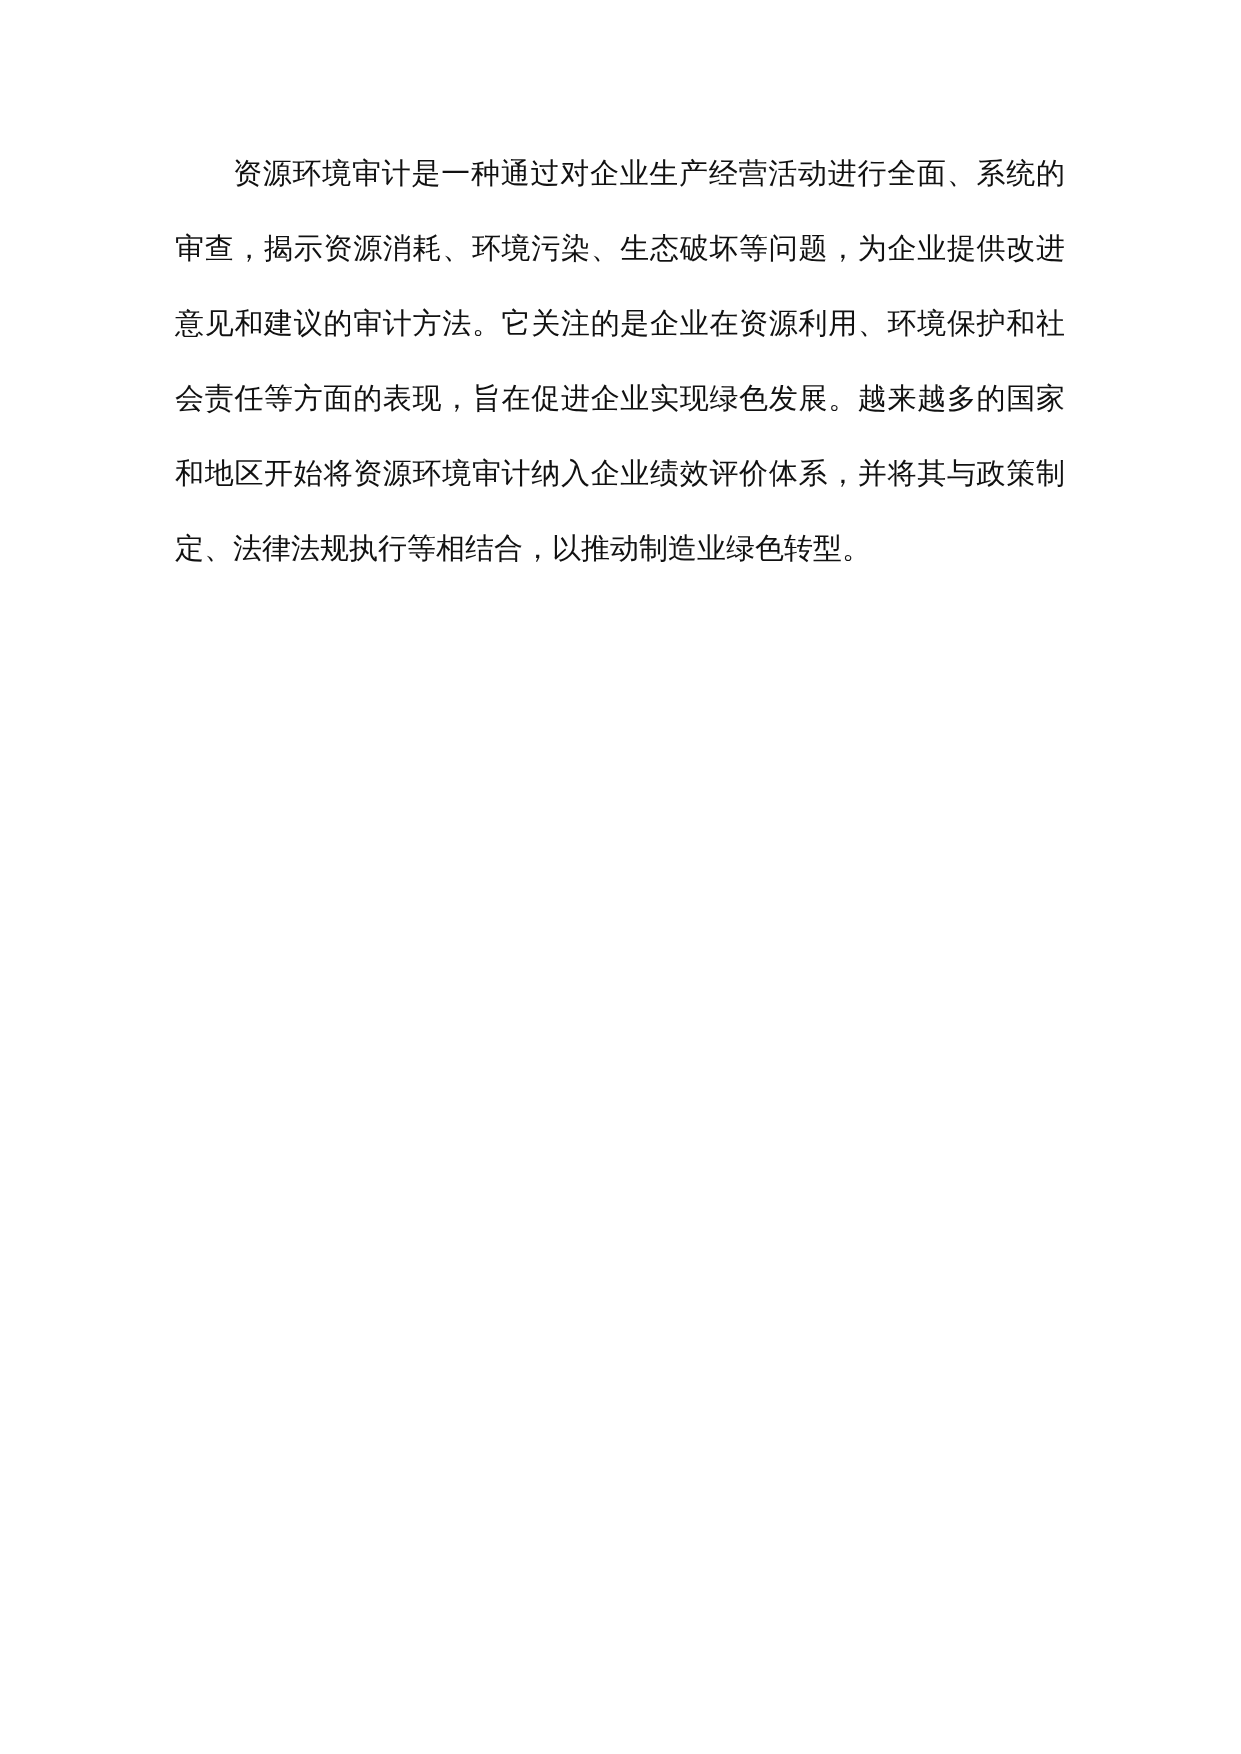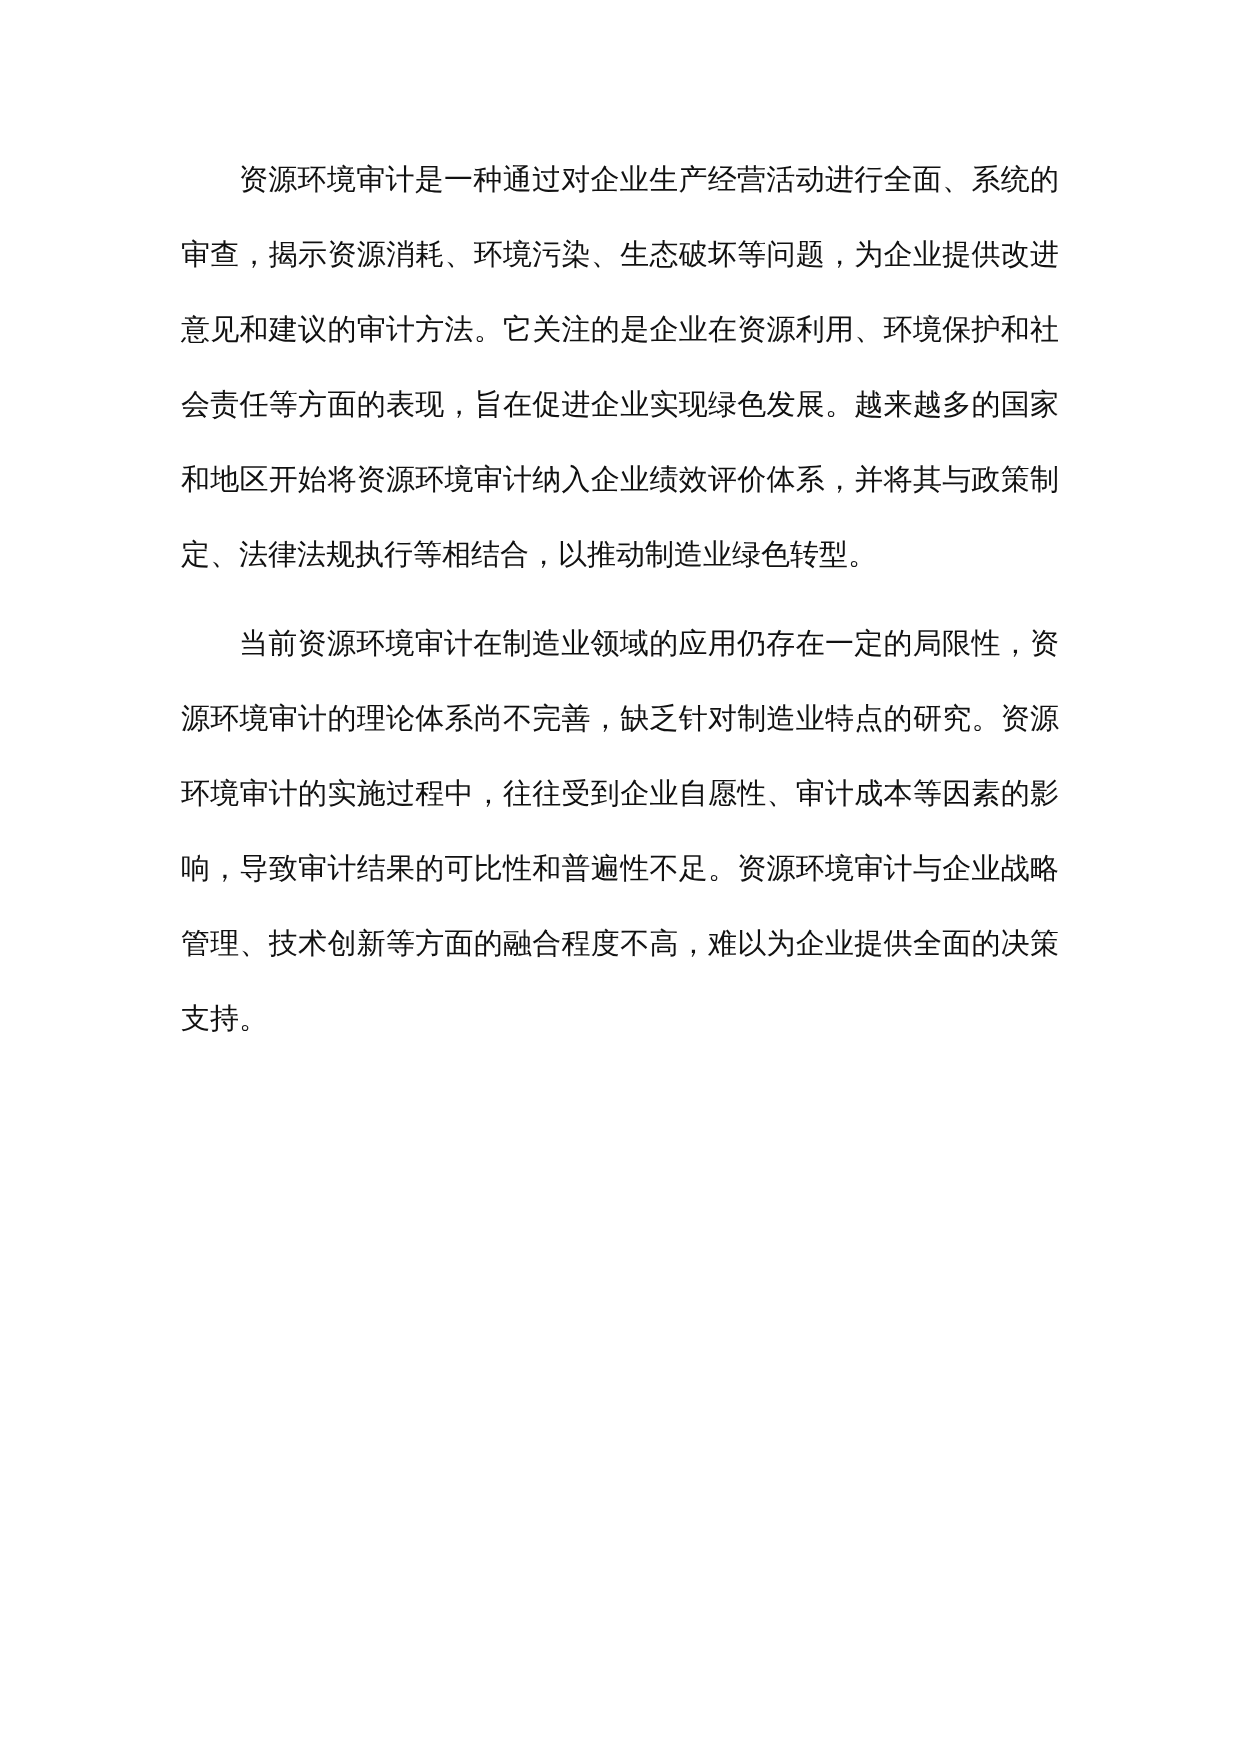--- a/index.html
+++ b/index.html
@@ -11,32 +11,31 @@
     position: relative;
     width: 1241px;
     height: 1754px;
     margin: 0 auto;
     background: #ffffff;
     overflow: hidden;
     box-sizing: border-box;
     padding: 128px 168px 0 167px;
   }
   .doc-body p.para {
-    margin: 14px;
+    margin: 8px;
     font-family: Liberation Sans, sans-serif;
     font-size: 29px;
     line-height: 75px;
     color: #111111;
     text-align: justify;
     text-justify: inter-ideograph;
     text-indent: 2em;
     word-break: break-all;
   }
 </style>
 </head>
 <body>
 
 <div class="page">
   <div class="doc-body">
     <p class="para">资源环境审计是一种通过对企业生产经营活动进行全面、系统的审查，揭示资源消耗、环境污染、生态破坏等问题，为企业提供改进意见和建议的审计方法。它关注的是企业在资源利用、环境保护和社会责任等方面的表现，旨在促进企业实现绿色发展。越来越多的国家和地区开始将资源环境审计纳入企业绩效评价体系，并将其与政策制定、法律法规执行等相结合，以推动制造业绿色转型。</p>
-    <p class="para">当前资源环境审计在制造业领域的应用仍存在一定的局限性，资源环境审计的理论体系尚不完善，缺乏针对制造业特点的研究。资源环境审计的实施过程中，往往受到企业自愿性、审计成本等因素的影响，导致审计结果的可比性和普遍性不足。资源环境审计与企业战略管理、技术创新等方面的融合程度不高，难以为企业提供全面的决策支持。</p>
   </div>
 </div>
 
 </body></html>

